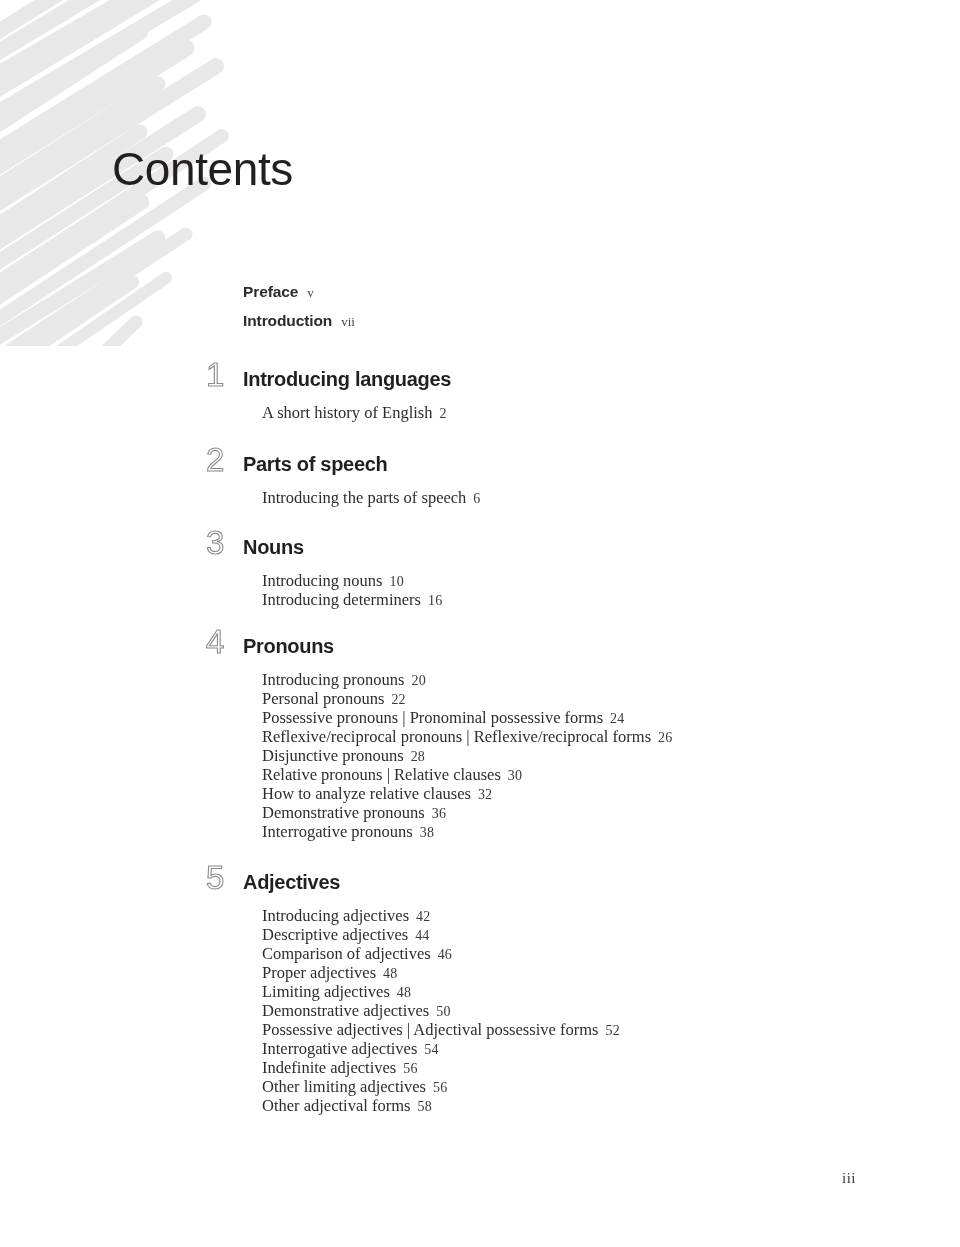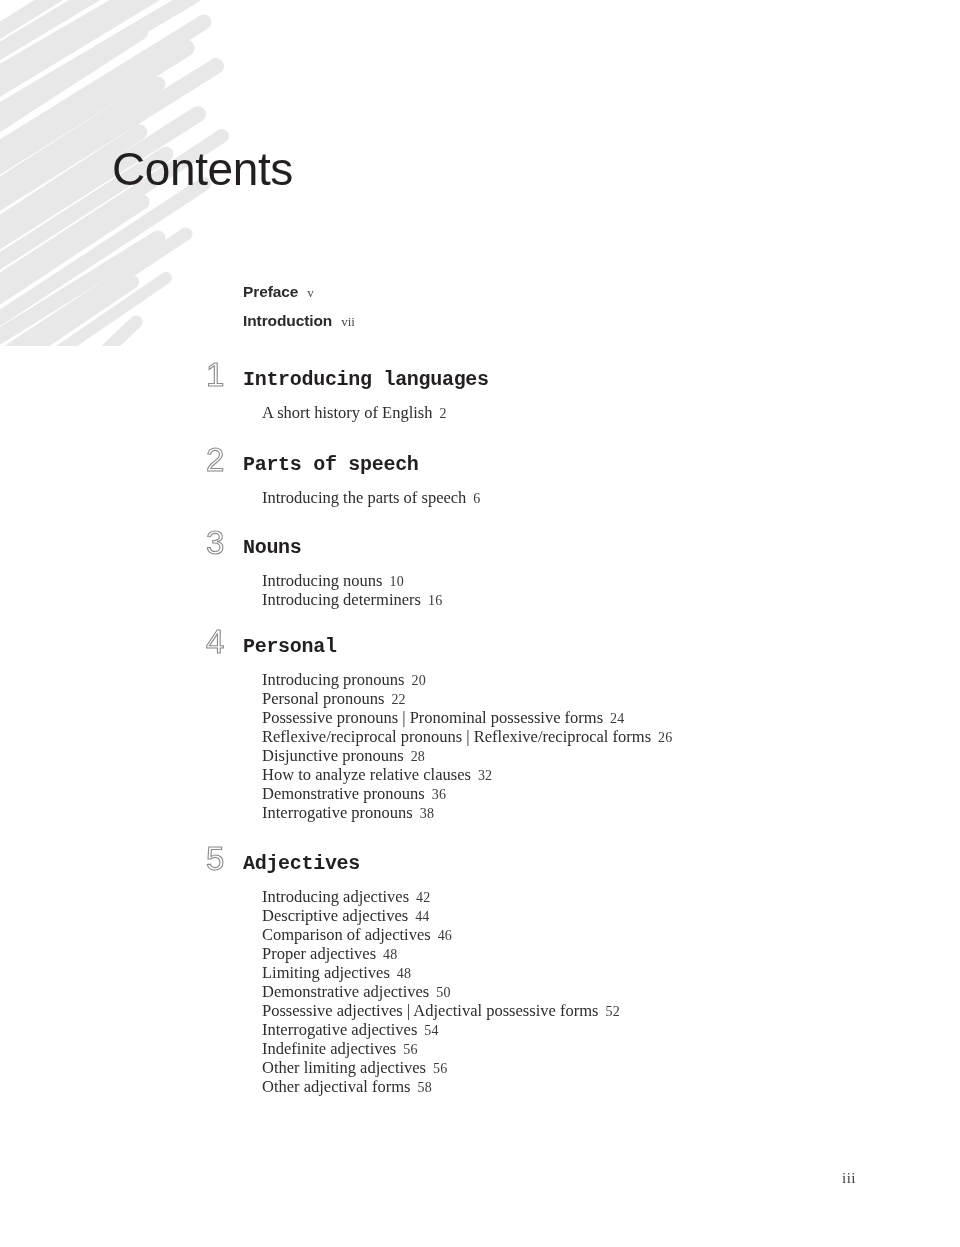--- a/index.html
+++ b/index.html
@@ -89,21 +89,21 @@
     font-size: 33px;
     line-height: 34px;
     font-weight: 400;
     color: transparent;
     -webkit-text-stroke: 1.1px #8b8b8b;
     text-align: left;
     font-family: "Liberation Sans", sans-serif;
   }
   .chapter-title {
     margin-left: 243px;
-    font-family: Liberation Mono, monospace;
+    font-family: Liberation Sans, sans-serif;
     font-size: 20px;
     font-weight: 700;
     color: #231f20;
     letter-spacing: -0.3px;
   }
 
   
   .entries {
     margin-left: 262px;
   }
@@ -233,38 +233,41 @@
           <span>Introducing determiners</span><span class="pg">16</span>
         </div>
       </div>
     </div>
 
     <div class="sp-c"></div>
 
     <div class="chapter">
       <div class="chapter-head">
         <span class="chapter-num">4</span>
-        <span class="chapter-title">Personal</span>
+        <span class="chapter-title">Pronouns</span>
       </div>
       <div class="entries-pre"></div>
       <div class="entries">
         <div class="entry">
           <span>Introducing pronouns</span><span class="pg">20</span>
         </div>
         <div class="entry">
           <span>Personal pronouns</span><span class="pg">22</span>
         </div>
         <div class="entry">
           <span>Possessive pronouns | Pronominal possessive forms</span><span class="pg">24</span>
         </div>
         <div class="entry">
           <span>Reflexive/reciprocal pronouns | Reflexive/reciprocal forms</span><span class="pg">26</span>
         </div>
         <div class="entry">
           <span>Disjunctive pronouns</span><span class="pg">28</span>
+        </div>
+        <div class="entry">
+          <span>Relative pronouns | Relative clauses</span><span class="pg">30</span>
         </div>
         <div class="entry">
           <span>How to analyze relative clauses</span><span class="pg">32</span>
         </div>
         <div class="entry">
           <span>Demonstrative pronouns</span><span class="pg">36</span>
         </div>
         <div class="entry">
           <span>Interrogative pronouns</span><span class="pg">38</span>
         </div>

